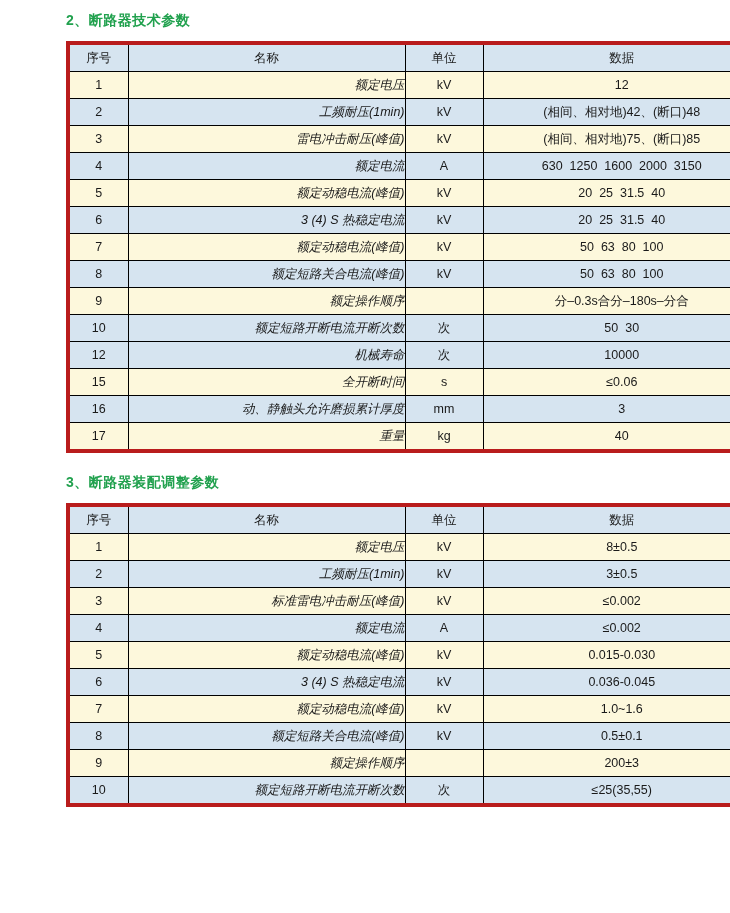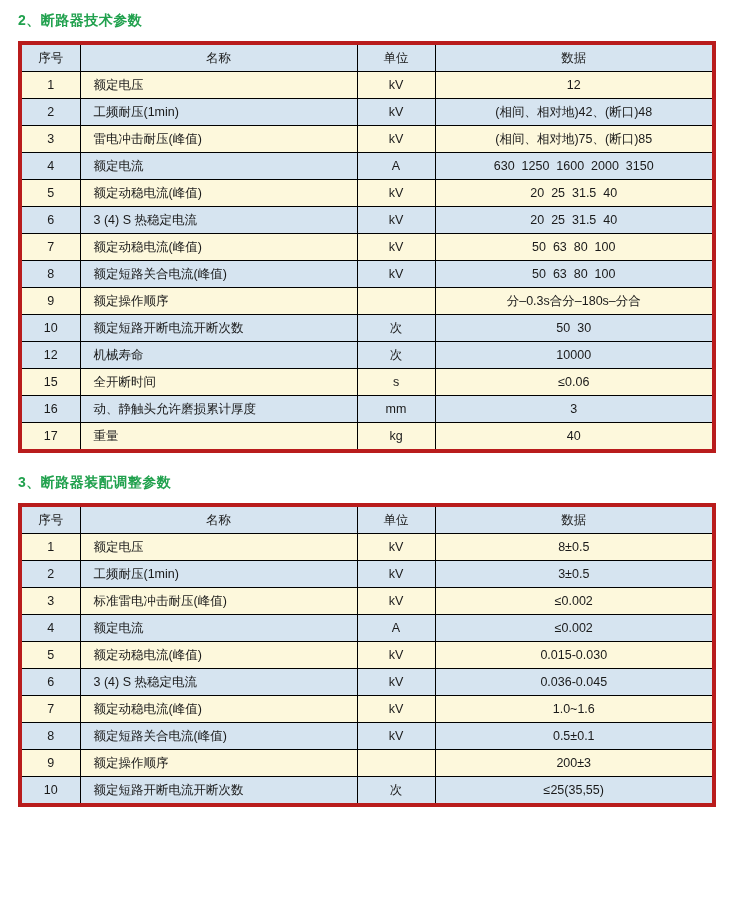--- a/index.html
+++ b/index.html
@@ -9,20 +9,21 @@
   }
   body {
     width: 730px;
     height: 913px;
     font-family: "Liberation Sans", "DejaVu Sans", sans-serif;
     color: #1a1a1a;
     overflow: hidden;
   }
   .page {
     padding: 6px 18px 0 18px;
+    margin-left: 48px;
   }
   .section-title {
     color: #21a14e;
     font-size: 14px;
     font-weight: bold;
     margin: 0;
     padding: 6px 0 11px 0;
     letter-spacing: 0.5px;
   }
   .section-title.second {
@@ -40,22 +41,23 @@
     height: 26px;
     padding: 0;
     font-size: 12.5px;
     font-weight: normal;
     text-align: center;
     vertical-align: middle;
     white-space: pre;
     overflow: hidden;
   }
   table.params td.col1 {
-    text-align: left;
-    padding-left: 13px;
+    text-align: right;
+    padding-left: 22px;
+    font-style: italic;
   }
   table.params thead th {
     background: #d6e4f0;
   }
   table.params tr.odd td {
     background: #fdf8dc;
   }
   table.params tr.even td {
     background: #d6e4f0;
   }

